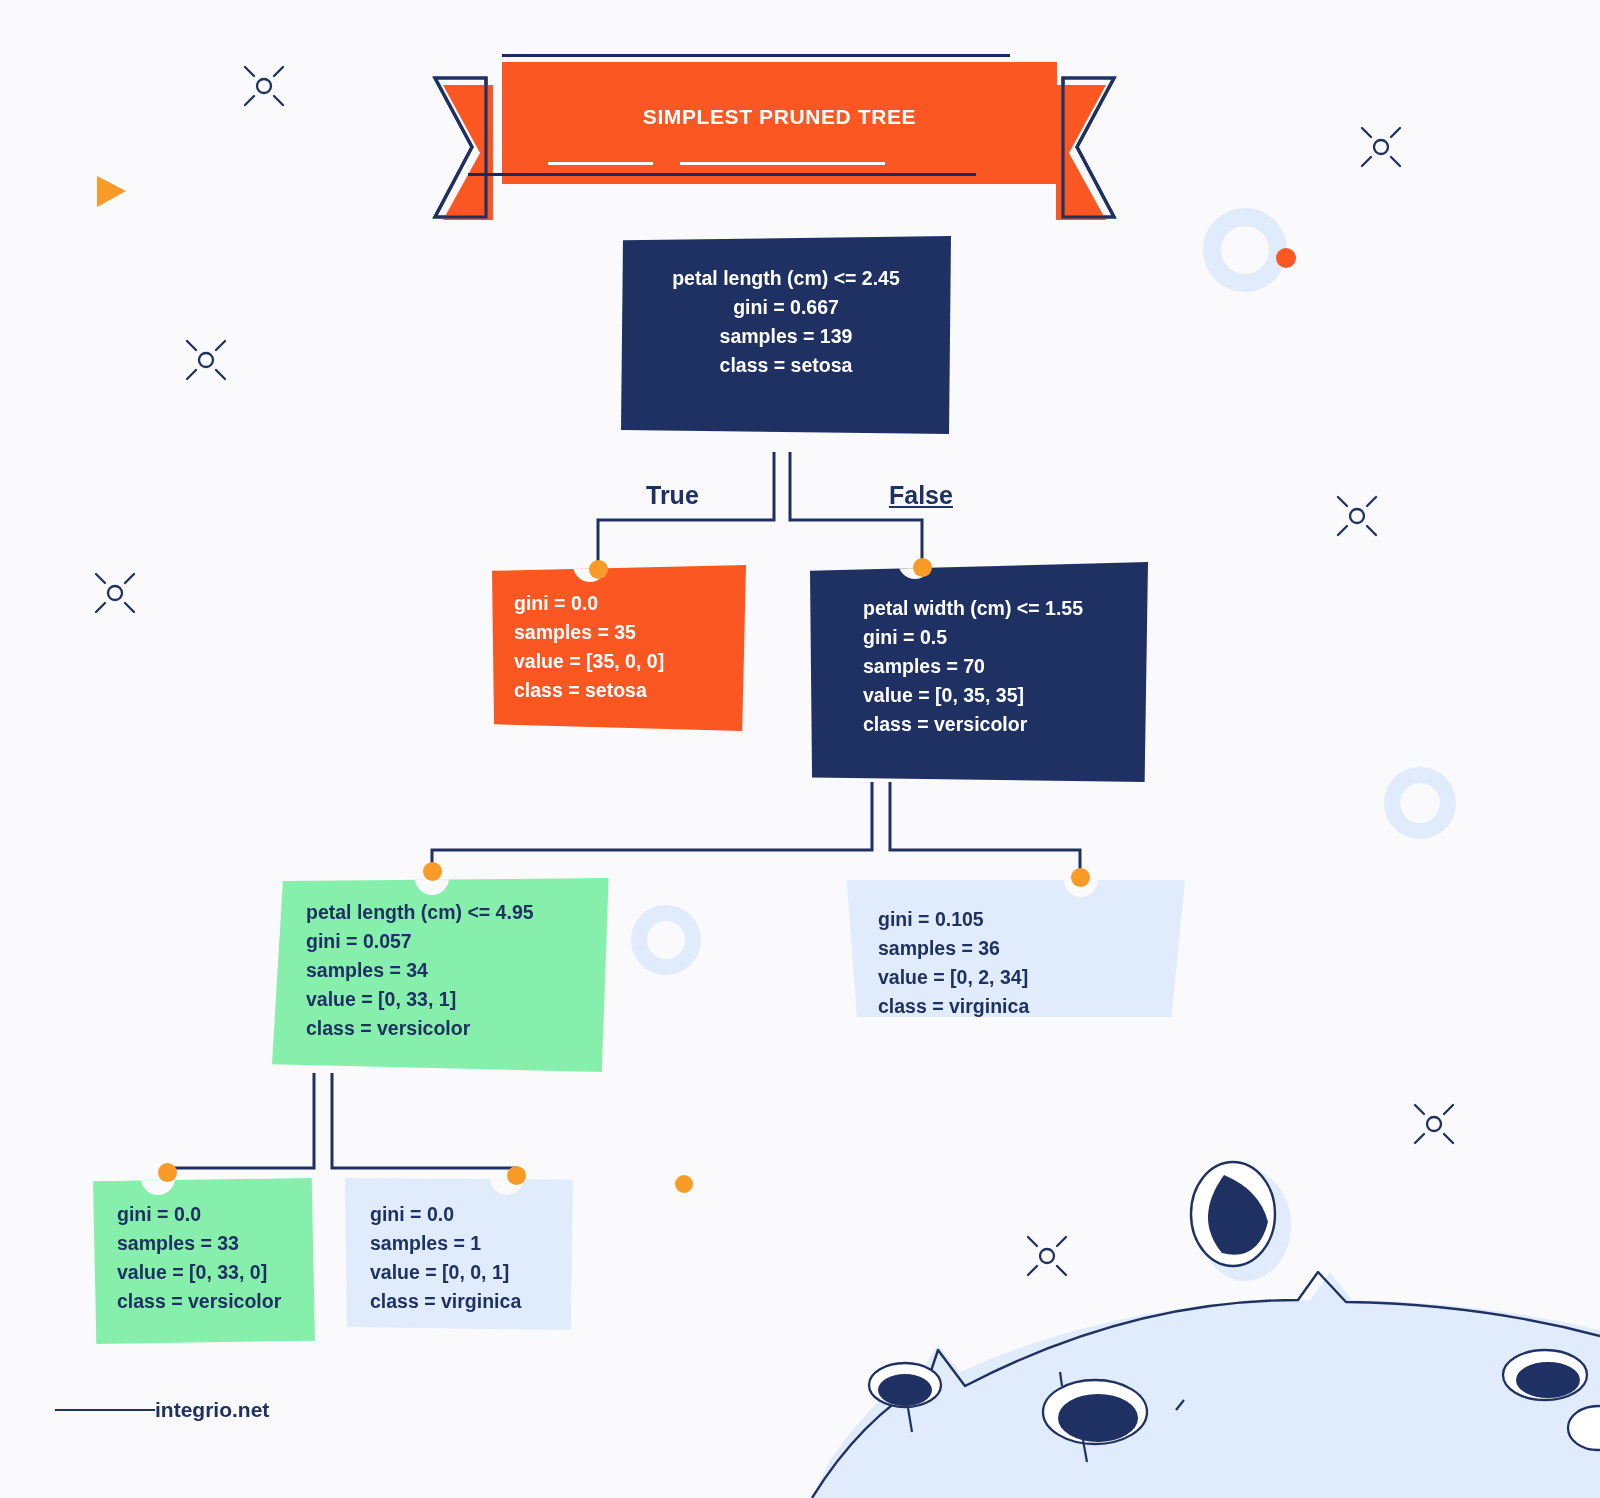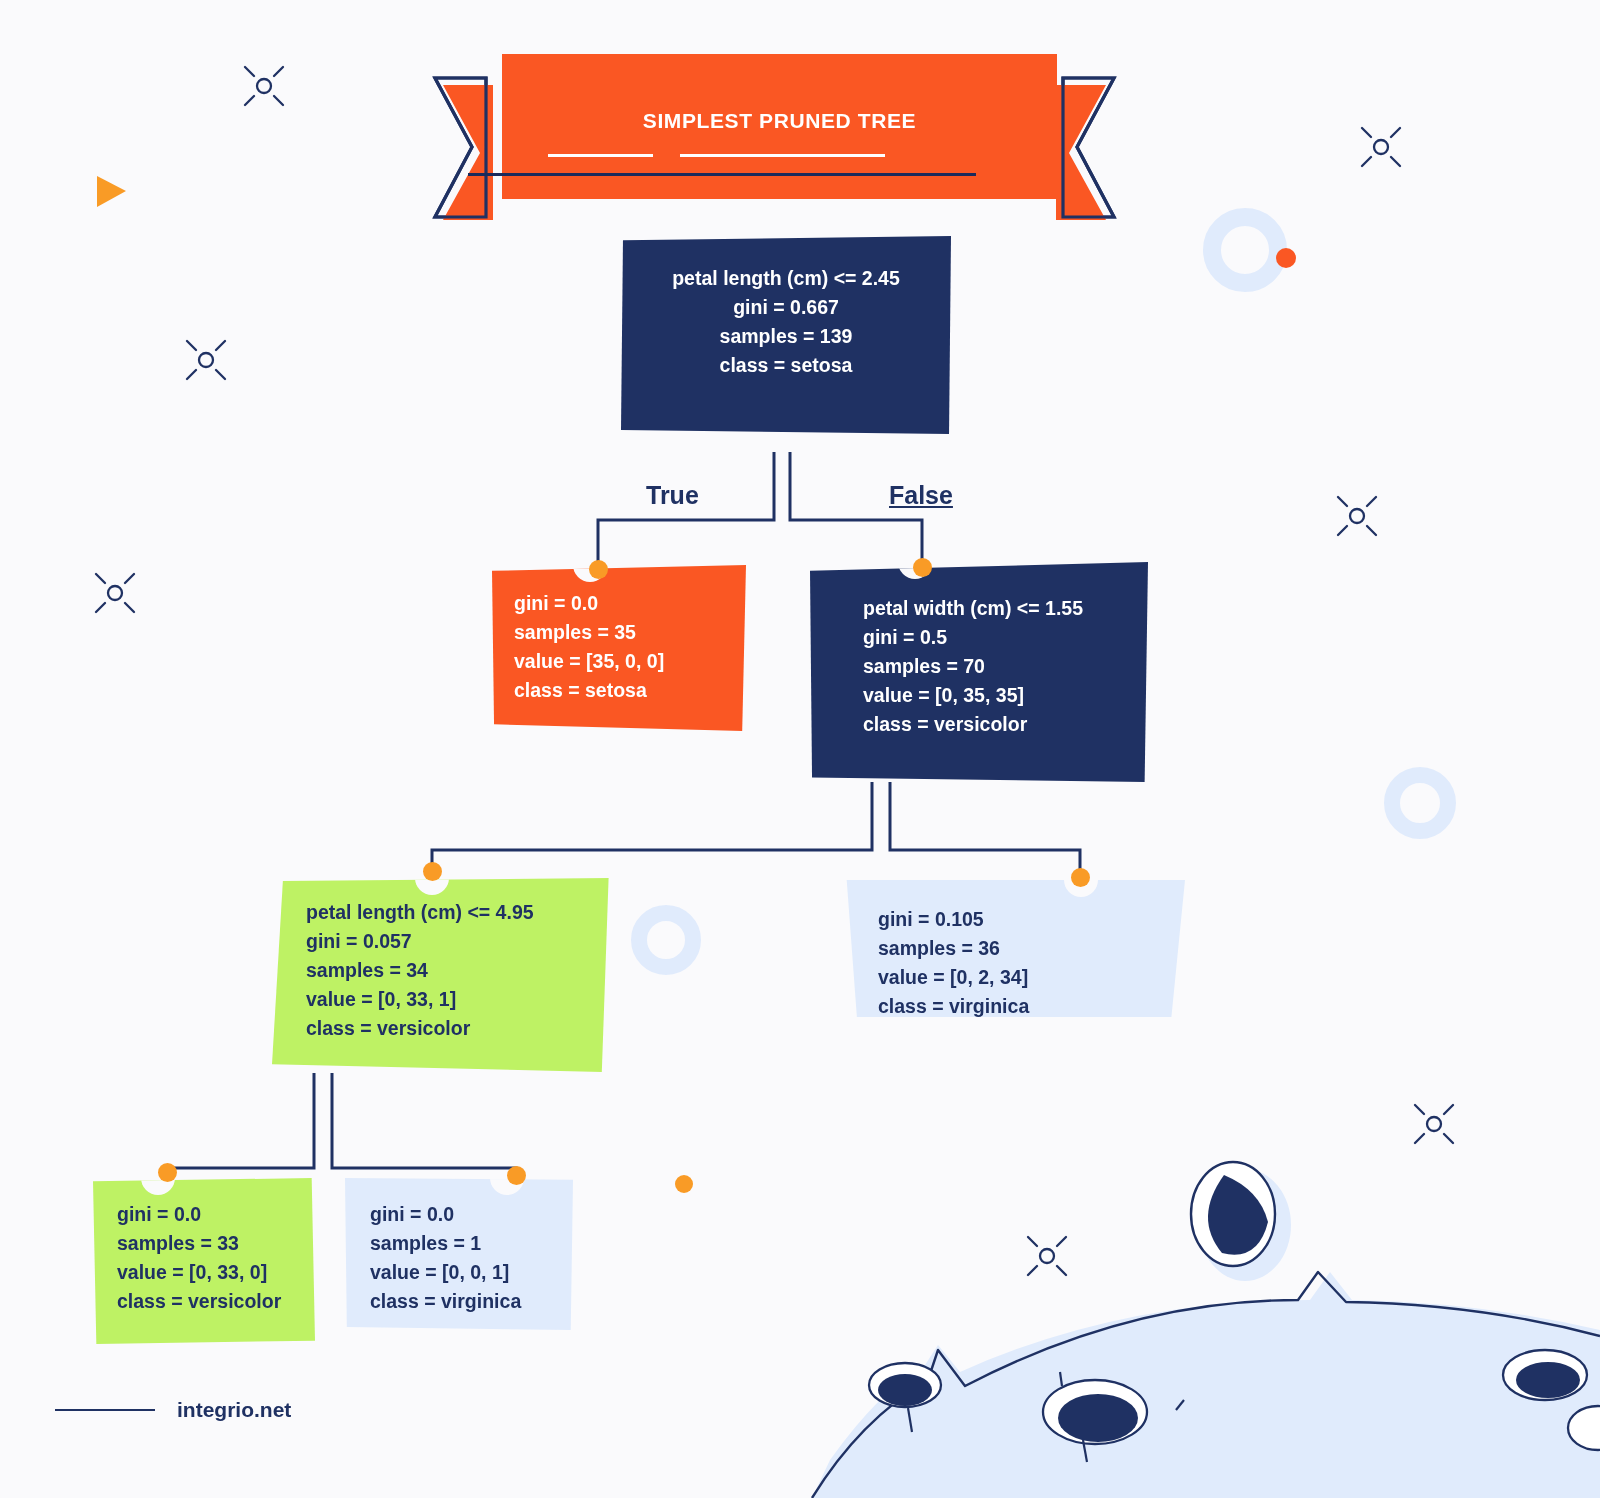--- a/index.html
+++ b/index.html
@@ -17,42 +17,42 @@
   .deco{position:absolute;pointer-events:none;}
 
   
   #banner-wrap{position:absolute;left:430px;top:45px;width:710px;height:175px;}
   #banner-line-top{position:absolute;left:72px;top:9px;width:508px;height:3px;background:#1B2A5B;}
   #banner-line-bottom{position:absolute;left:38px;top:128px;width:508px;height:3px;background:#1B2A5B;}
   .ribbon-tail{position:absolute;top:30px;width:72px;height:145px;}
   #ribbon-tail-left{left:0px;}
   #ribbon-tail-right{left:617px;}
   #banner-body{
-    position:absolute;left:72px;top:9px;width:555px;height:145px;
+    position:absolute;left:72px;top:17px;width:555px;height:122px;
     background:#FA5723;
     display:flex;align-items:center;justify-content:center;flex-direction:column;
   }
   #banner-title{
     color:#FFFFFF;font-weight:bold;font-size:21px;letter-spacing:.6px;
     text-align:center;line-height:1.32;margin-top:-12px;
   }
   #banner-sub{
     color:#FFFFFF;font-weight:bold;font-size:23px;letter-spacing:.2px;
     text-align:center;line-height:1.25;
   }
   #banner-ul-1{position:absolute;left:46px;top:100px;width:105px;height:3px;background:#FFFFFF;}
   #banner-ul-2{position:absolute;left:178px;top:100px;width:205px;height:3px;background:#FFFFFF;}
 
   
   .node{position:absolute;box-sizing:border-box;}
   .node-text{font-size:19.5px;line-height:1.49;font-weight:bold;white-space:nowrap;}
   .node-text div{white-space:nowrap;}
   .n-dark{background:#1F3163;color:#FFFFFF;}
   .n-orange{background:#FA5723;color:#FFFFFF;}
-  .n-amber{background:#bef264;color:#1F3163;}
+  .n-amber{background:#86efac;color:#1F3163;}
   .n-lightblue{background:#E0EBFC;color:#1F3163;}
 
   .notch{
     position:absolute;width:34px;height:17px;background:#FAFAFC;
     border-bottom-left-radius:34px;border-bottom-right-radius:34px;top:0;
   }
   .dot{
     position:absolute;width:19px;height:19px;border-radius:50%;
     background:#F99B26;z-index:6;
   }
@@ -88,21 +88,21 @@
   #node-leaf-left .node-text{position:absolute;left:24px;top:22px;text-align:left;}
 
   #node-leaf-right{left:345px;top:1178px;width:228px;height:152px;
     clip-path:polygon(0% 0%, 100% 1.2%, 99% 100%, 0.8% 98%);}
   #node-leaf-right .node-text{position:absolute;left:25px;top:22px;text-align:left;}
   .branch-label{
     position:absolute;color:#1F3163;font-weight:bold;font-size:25px;margin-left:48px;
   }
 
   
-  #footer{position:absolute;left:55px;top:1398px;display:flex;align-items:center;gap:22px;}
+  #footer{position:absolute;left:55px;top:1398px;display:flex;align-items:center;}
   #footer-rule{width:100px;height:2px;background:#1F3163;}
   #footer-label{color:#1F3163;font-weight:bold;font-size:21px;}
 </style>
 </head>
 <body>
 
 <div class="stage">
 
   <svg class="deco" width="1600" height="1498" style="left:0;top:0;">
     <defs>

